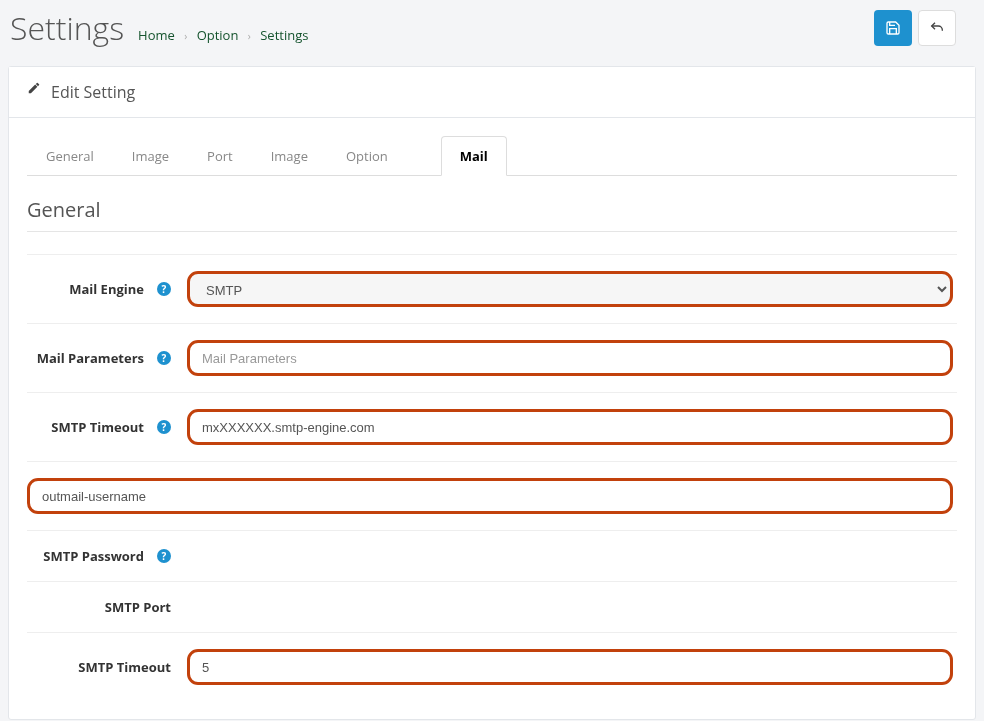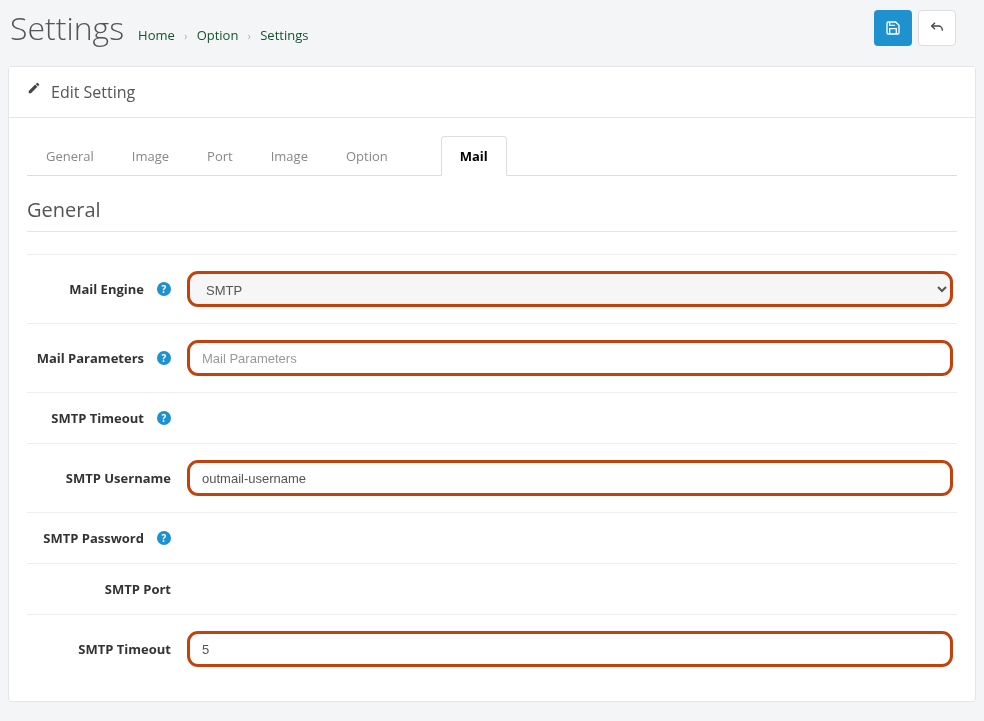--- a/index.html
+++ b/index.html
@@ -218,26 +218,26 @@
       <div class="col-input">
         <input type="text" class="form-control" placeholder="Mail Parameters" style="">
       </div>
     </div>
 
     <div class="form-group">
       <label class="col-label">
         <span>SMTP Timeout</span>
         <span class="help-icon">?</span>
       </label>
-    </div>
-
-    <div class="form-group">
-      <label class="col-label">
-        <span>SMTP Username</span>
-      </label>
+      <div class="col-input">
+        <input type="text" class="form-control" value="mxXXXXXX.smtp-engine.com" style="">
+      </div>
+    </div>
+
+    <div class="form-group">
       <div class="col-input">
         <input type="text" class="form-control" value="outmail-username" style="">
       </div>
     </div>
 
     <div class="form-group">
       <label class="col-label">
         <span>SMTP Password</span>
         <span class="help-icon">?</span>
       </label>

